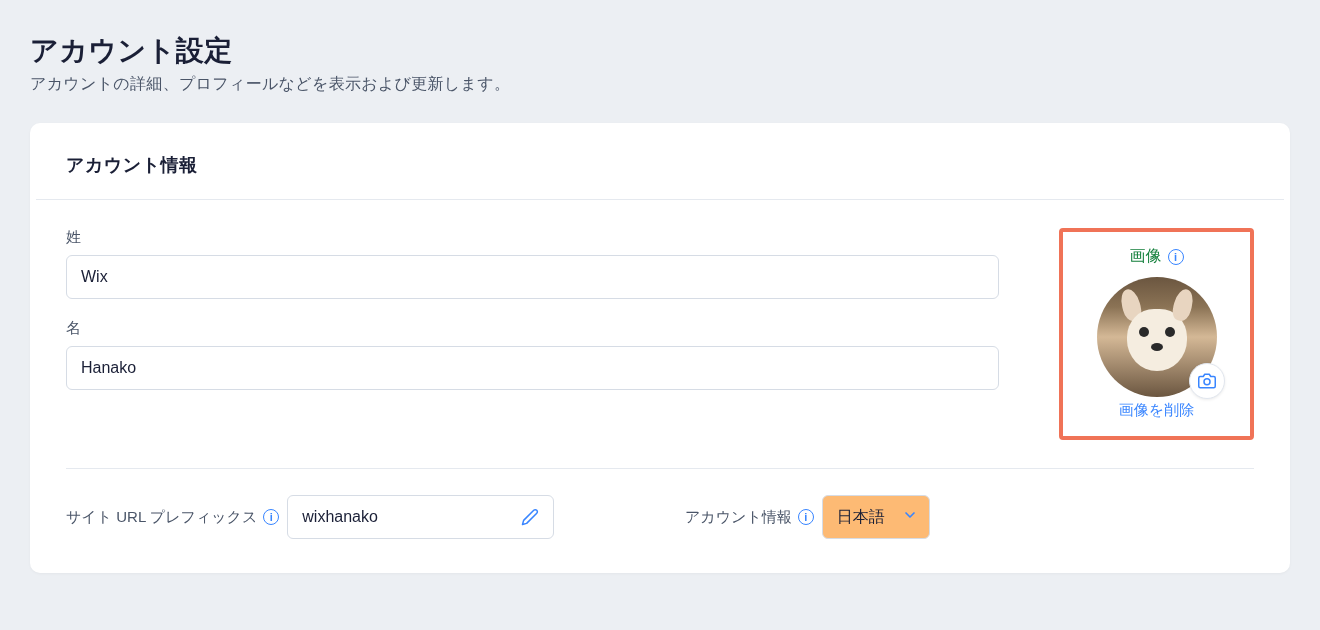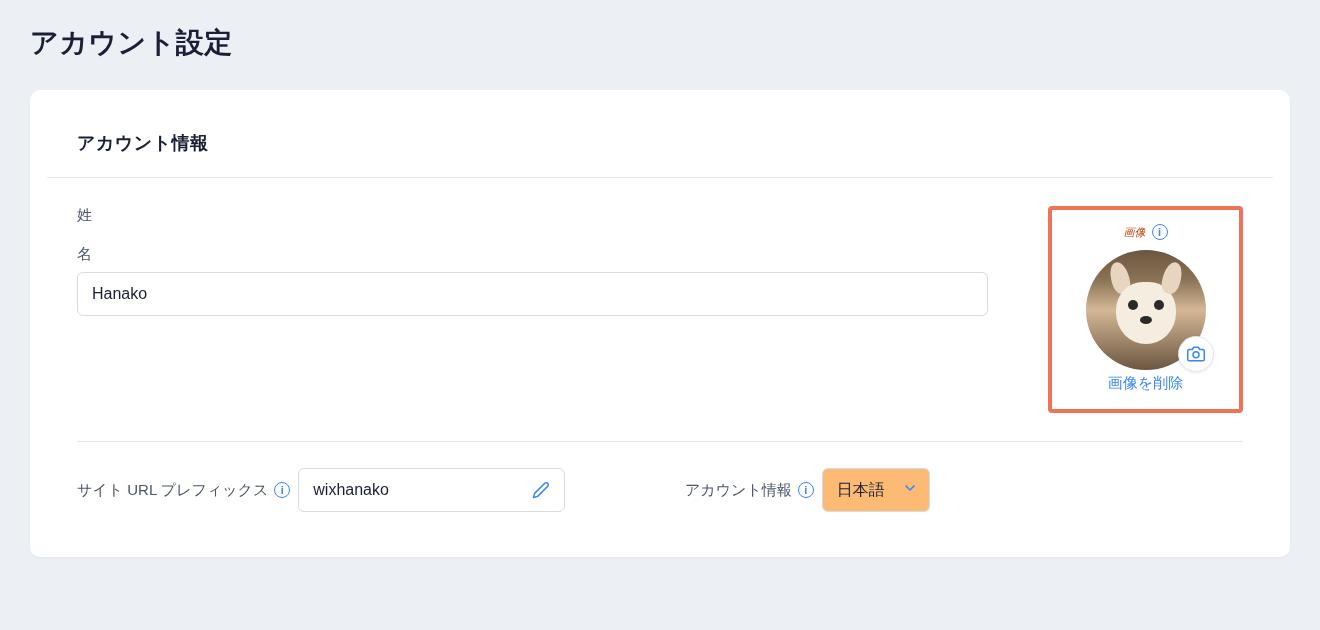--- a/index.html
+++ b/index.html
@@ -8,39 +8,39 @@
       padding: 0;
     }
     body {
       font-family: -apple-system, BlinkMacSystemFont, "Segoe UI", "Helvetica Neue", Arial, sans-serif;
       background: #eceff3;
       width: 1320px;
       height: 630px;
       overflow: hidden;
     }
     .page-header {
-      padding: 24px 30px 18px 30px;
+      padding: 32px 30px 18px 30px;
     }
     .page-title {
       font-size: 28px;
       font-weight: 700;
       color: #1a1f36;
       letter-spacing: 0.5px;
     }
     .page-subtitle {
       font-size: 16px;
       color: #4a5568;
       margin-top: 4px;
       letter-spacing: 0.3px;
     }
     .card {
       background: #fff;
       border-radius: 10px;
       margin: 10px 30px 0 30px;
-      padding: 17px;
+      padding: 6px;
       box-shadow: 0 1px 3px rgba(0,0,0,0.04);
     }
     .card-header {
       padding: 24px 30px 22px 30px;
       border-bottom: 1px solid #e5e9ef;
     }
     .card-title {
       font-size: 18px;
       font-weight: 700;
       color: #1a1f36;
@@ -95,23 +95,22 @@
       flex-shrink: 0;
     }
     .image-label-row {
       display: flex;
       align-items: center;
       gap: 6px;
       align-self: center;
       margin-bottom: 10px;
     }
     .image-label {
-      font-size: 11px;
-      color: #c2410c;
-      font-style: italic;
+      font-size: 16px;
+      color: #15803d;
     }
     .info-icon {
       width: 16px;
       height: 16px;
       border: 1.5px solid #3885ff;
       border-radius: 50%;
       display: inline-flex;
       align-items: center;
       justify-content: center;
       font-size: 11px;
@@ -251,31 +250,33 @@
       transform: translateY(-50%);
       color: #3885ff;
       pointer-events: none;
     }
   </style>
 </head>
 <body>
 
 <div class="page-header">
   <h1 class="page-title">アカウント設定</h1>
+  <p class="page-subtitle">アカウントの詳細、プロフィールなどを表示および更新します。</p>
 </div>
 
 <div class="card">
   <div class="card-header">
     <h2 class="card-title">アカウント情報</h2>
   </div>
   <div class="card-body">
     <div class="top-section">
       <div class="name-fields">
         <div class="field-group">
           <label class="field-label">姓</label>
+          <input type="text" class="text-input" value="Wix" style="">
         </div>
         <div class="field-group">
           <label class="field-label">名</label>
           <input type="text" class="text-input" value="Hanako" style="">
         </div>
       </div>
 
       <div class="image-panel">
         <div class="image-label-row">
           <span class="image-label">画像</span>

